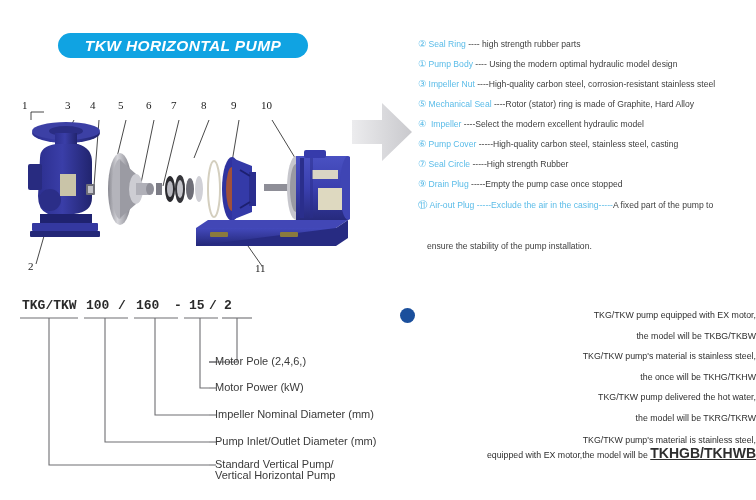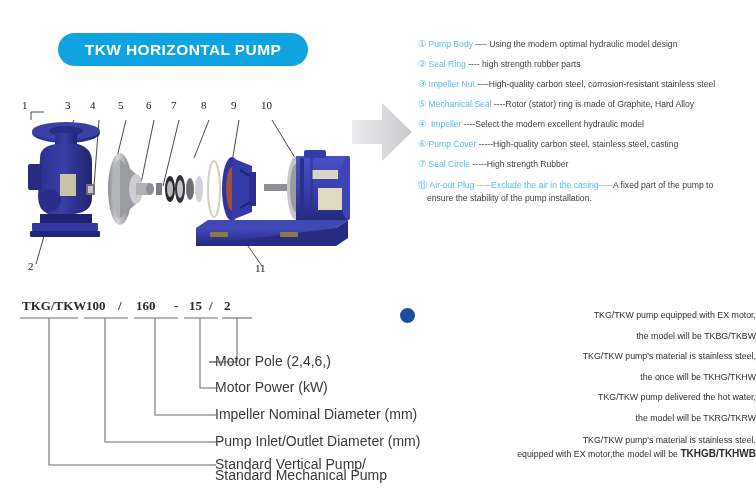--- a/index.html
+++ b/index.html
@@ -15,26 +15,27 @@
     font-family: "Liberation Sans", sans-serif;
     color: #3a3a3a;
   }
 
   
   #title-banner {
     position: absolute;
     left: 58px;
     top: 33px;
     width: 250px;
-    height: 33px;
+    height: 25px;
     background: #10a3e2;
     border-radius: 17px;
     display: flex;
     align-items: center;
     justify-content: center;
+    font-style: italic;
   }
   #title-banner .title-text {
     color: #ffffff;
     font-size: 15.5px;
     font-weight: bold;
     letter-spacing: 0.4px;
   }
 
   
   #exploded-view {
@@ -90,41 +91,42 @@
   }
   .feature-item .fdesc {
     color: #3d3d3d;
   }
   .feature-item .fdesc.blue {
     color: #5bbce8;
   }
   .feature-item .indent2 {
     display: block;
     padding-left: 9px;
+    margin-top: 28px;
   }
 
   
   #nomenclature {
     position: absolute;
     left: 0px;
     top: 295px;
     width: 392px;
     height: 200px;
   }
   .code-part {
     position: absolute;
     font-size: 13px;
     font-weight: bold;
     color: #2b2b2b;
-    font-family: Liberation Serif, serif;
+    font-family: Liberation Mono, monospace;
     white-space: nowrap;
   }
   .nom-label {
     position: absolute;
-    font-size: 14px;
+    font-size: 11px;
     color: #3a3a3a;
     white-space: nowrap;
     line-height: 11px;
   }
 
   
   #variants {
     position: absolute;
     left: 400px;
     top: 305px;
@@ -147,21 +149,22 @@
     line-height: 20.5px;
     color: #2e2e2e;
     white-space: nowrap;
     text-align: right;
   }
   .variant-line.tight {
     line-height: 13px;
   }
   .variant-line .bold {
     font-weight: bold;
-    font-size: 10px;
+    font-size: 14px;
+    text-decoration: underline;
   }
   .variant-line .ind {
     display: inline-block;
     padding-left: 8px;
   }
 </style>
 </head>
 <body>
 
 <div id="title-banner">
@@ -299,39 +302,42 @@
         <stop offset="0%" stop-color="#ececee"></stop>
         <stop offset="100%" stop-color="#c9c9cd"></stop>
       </linearGradient>
     </defs>
     <path d="M0 22 L30 22 L30 5 L60 34 L30 63 L30 46 L0 46 Z" fill="url(#arrGrad)"></path>
   </svg>
 </div>
 
 <div id="feature-list">
   <div class="feature-item">
+    <span class="circ">②</span><span class="fname">Seal Ring</span><span class="fdesc"> ---- </span><span class="fdesc">high strength rubber parts</span>
+  </div>
+  <div class="feature-item">
     <span class="circ">①</span><span class="fname">Pump Body</span><span class="fdesc"> ---- </span><span class="fdesc">Using the modern optimal hydraulic model design</span>
   </div>
   <div class="feature-item">
-    <span class="circ">②</span><span class="fname">Seal Ring</span><span class="fdesc"> ---- </span><span class="fdesc">high strength rubber parts</span>
-  </div>
-  <div class="feature-item">
     <span class="circ">③</span><span class="fname">Impeller Nut</span><span class="fdesc"> ----</span><span class="fdesc">High-quality carbon steel, corrosion-resistant stainless steel</span>
   </div>
   <div class="feature-item">
     <span class="circ">⑤</span><span class="fname">Mechanical Seal</span><span class="fdesc"> ----</span><span class="fdesc">Rotor (stator) ring is made of Graphite, Hard Alloy</span>
   </div>
   <div class="feature-item">
     <span class="circ">④</span><span class="fname"> Impeller</span><span class="fdesc"> ----</span><span class="fdesc">Select the modern excellent hydraulic model</span>
   </div>
   <div class="feature-item">
     <span class="circ">⑥</span><span class="fname">Pump Cover</span><span class="fdesc"> -----</span><span class="fdesc">High-quality carbon steel, stainless steel, casting</span>
   </div>
   <div class="feature-item">
     <span class="circ">⑦</span><span class="fname">Seal Circle</span><span class="fdesc"> -----</span><span class="fdesc">High strength Rubber</span>
+  </div>
+  <div class="feature-item">
+    <span class="circ">⑨</span><span class="fname">Drain Plug</span><span class="fdesc"> -----</span><span class="fdesc">Empty the pump case once stopped</span>
   </div>
   <div class="feature-item wrap">
     <span class="circ">⑪</span><span class="fname">Air-out Plug</span><span class="fdesc blue"> -----</span><span class="fdesc blue">Exclude the air in the casing-----</span><span class="fdesc">A fixed part of the pump to</span>
     <span class="fdesc indent2">ensure the stability of the pump installation.</span>
   </div>
 </div>
 
 <div id="nomenclature">
   <span class="code-part" style="left:22px;  top:3px;">TKG/TKW</span>
   <span class="code-part" style="left:86px;  top:3px;">100</span>
@@ -368,21 +374,21 @@
       <line x1="209" y1="147" x2="216" y2="147"></line>
       <line x1="209" y1="170" x2="216" y2="170"></line>
     </g>
   </svg>
 
   <span class="nom-label" style="left:215px; top:61px;">Motor Pole (2,4,6,)</span>
   <span class="nom-label" style="left:215px; top:87px;">Motor Power  (kW)</span>
   <span class="nom-label" style="left:215px; top:114px;">Impeller Nominal Diameter (mm)</span>
   <span class="nom-label" style="left:215px; top:141px;">Pump Inlet/Outlet Diameter (mm)</span>
   <span class="nom-label" style="left:215px; top:164px;">Standard Vertical Pump/</span>
-  <span class="nom-label" style="left:215px; top:175px;">Standard  Mechanical Pump</span>
+  <span class="nom-label" style="left:215px; top:175px;">Vertical  Horizontal Pump</span>
 </div>
 
 <div id="variants">
   <span class="bullet-dot"></span>
   <div class="vlines">
     <div class="variant-line"><span>TKG/TKW pump equipped with EX motor,</span></div>
     <div class="variant-line"><span class="ind">the model will be TKBG/TKBW</span></div>
     <div class="variant-line"><span>TKG/TKW pump's material is stainless steel,</span></div>
     <div class="variant-line"><span class="ind">the once will be TKHG/TKHW</span></div>
     <div class="variant-line"><span>TKG/TKW pump delivered the hot water,</span></div>

